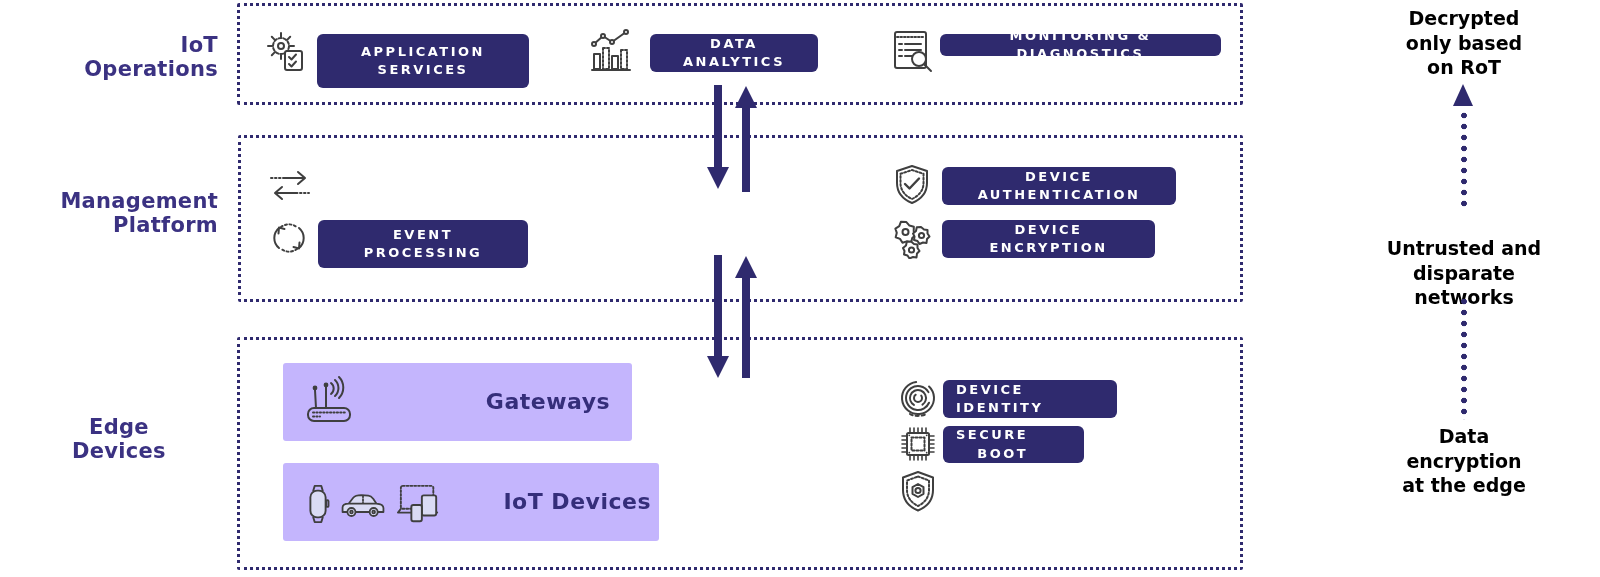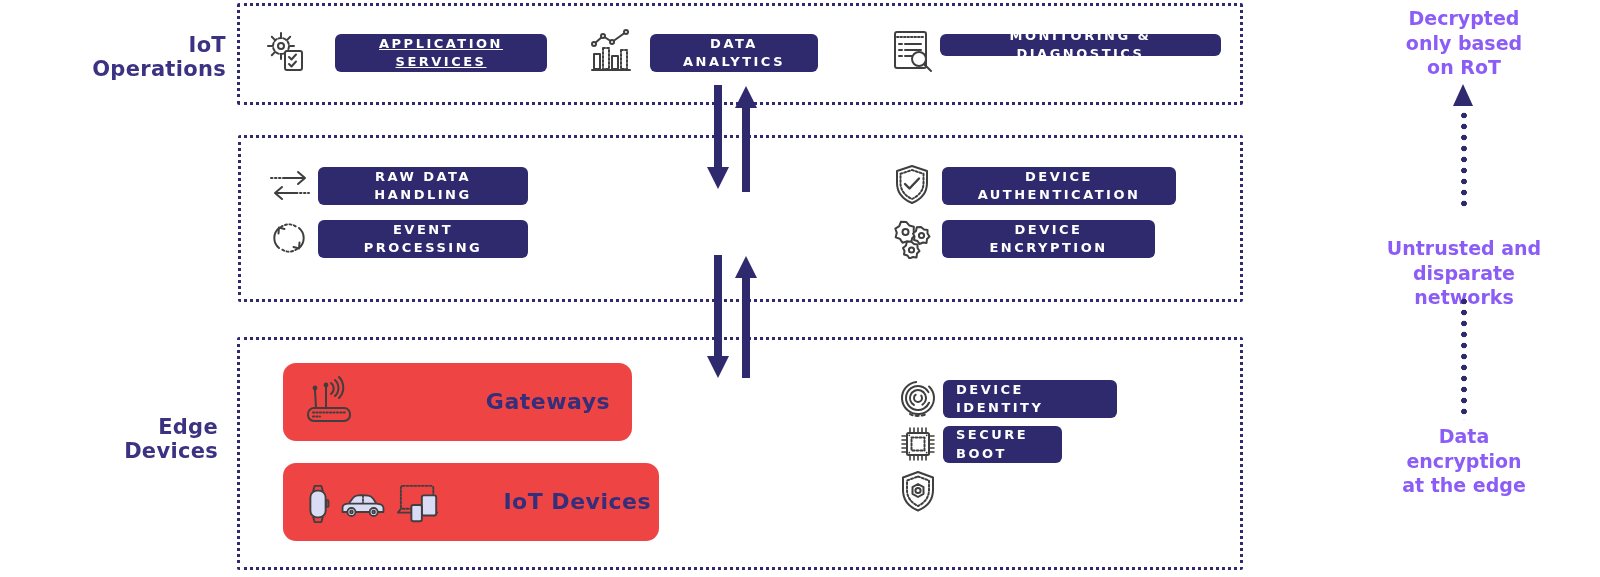--- a/index.html
+++ b/index.html
@@ -7,59 +7,61 @@
           font-family:"DejaVu Sans","Liberation Sans",sans-serif;overflow:hidden;}
   .abs{position:absolute;box-sizing:border-box;}
   .pre{white-space:pre-line;}
   .layer-box{border:3px dotted #2f2a6e;background:#ffffff;border-radius:2px;}
   .side-label{color:#3b3282;font-weight:bold;font-size:21px;line-height:1.12;
               text-align:right;letter-spacing:0.3px;}
   .btn{background:#2f2a6e;color:#ffffff;font-weight:bold;font-size:13px;
        letter-spacing:2.5px;line-height:1.4;border-radius:6px;
        display:flex;align-items:center;justify-content:center;text-align:center;}
   .btn-left{justify-content:flex-start;text-align:left;padding-left:13px;}
-  .panel{background:#ef4444;border-radius:13px;}
+  .panel{background:#c4b5fd;border-radius:3px;}
   .panel-label{color:#352e7a;font-weight:bold;font-size:22px;letter-spacing:0.5px;}
-  .annot{color:#8b5cf6;font-weight:bold;font-size:19px;line-height:1.3;text-align:center;}
+  .annot{color:#000000;font-weight:bold;font-size:19px;line-height:1.3;text-align:center;}
   .shaft{width:8px;background:#2f2a6e;}
   .head-down{width:0;height:0;border-left:11px solid transparent;
              border-right:11px solid transparent;border-top:22px solid #2f2a6e;}
   .head-up{width:0;height:0;border-left:11px solid transparent;
            border-right:11px solid transparent;border-bottom:22px solid #2f2a6e;}
   .dots-v{width:6px;background-image:radial-gradient(circle at 3px 5.5px,#2f2a6e 2.6px,rgba(0,0,0,0) 3.1px);
           background-size:6px 11px;background-repeat:repeat-y;}
   .whitebox{background:#ffffff;display:flex;align-items:center;justify-content:center;}
   .icon svg{display:block;}
   .icon{line-height:0;}
 </style>
 </head>
 <body>
 
 <div class="canvas">
 
-  <div class="abs side-label pre" style="left:28px;top:34px;width:198px;">IoT
+  <div class="abs side-label pre" style="left:20px;top:34px;width:198px;">IoT
 Operations</div>
-  <div class="abs side-label pre" style="left:20px;top:416px;width:198px;">Edge
+  <div class="abs side-label pre" style="left:20px;top:190px;width:198px;">Management
+Platform</div>
+  <div class="abs side-label pre" style="left:20px;top:416px;width:198px;text-align:center;">Edge
 Devices</div>
 
   <div class="abs layer-box" style="left:237px;top:3px;width:1006px;height:102px;"></div>
   <div class="abs layer-box" style="left:238px;top:135px;width:1005px;height:167px;"></div>
   <div class="abs layer-box" style="left:237px;top:337px;width:1006px;height:233px;"></div>
 
   <span class="abs icon" style="left:262px;top:28px;">
     <svg width="48" height="48" viewBox="0 0 48 48" fill="none" stroke="#3f3f3f" stroke-width="2" stroke-linecap="round" stroke-linejoin="round">
       <circle cx="19" cy="18" r="8" stroke-dasharray="3 2"></circle>
       <circle cx="19" cy="18" r="3"></circle>
       <path d="M28,18H32 M25.4,24.4L28.2,27.2 M19,27V31 M12.6,24.4L9.8,27.2 M10,18H6 M12.6,11.6L9.8,8.8 M19,9V5 M25.4,11.6L28.2,8.8"></path>
       <rect x="23" y="23" width="17" height="19" rx="2" fill="#ffffff"></rect>
       <polyline points="27,29 29.5,31.5 34,26.5"></polyline>
       <polyline points="27,36 29.5,38.5 34,33.5"></polyline>
     </svg>
   </span>
-  <div class="abs btn pre" style="left:335px;top:34px;width:212px;height:38px;text-decoration:underline;">APPLICATION
+  <div class="abs btn pre" style="left:317px;top:34px;width:212px;height:54px;">APPLICATION
 SERVICES</div>
 
   <span class="abs icon" style="left:590px;top:29px;">
     <svg width="44" height="44" viewBox="0 0 44 44" fill="none" stroke="#3f3f3f" stroke-width="2" stroke-linecap="round" stroke-linejoin="round">
       <rect x="4" y="25" width="6" height="15"></rect>
       <rect x="13" y="19" width="6" height="21" stroke-dasharray="2 2"></rect>
       <rect x="22" y="27" width="6" height="13"></rect>
       <rect x="31" y="21" width="6" height="19" stroke-dasharray="2 2"></rect>
       <polyline points="4,15 13,7 22,13 36,3"></polyline>
       <circle cx="4" cy="15" r="2" fill="#ffffff"></circle>
@@ -92,34 +94,32 @@
   <span class="abs icon" style="left:267px;top:166px;">
     <svg width="46" height="38" viewBox="0 0 46 38" fill="none" stroke="#3f3f3f" stroke-width="2" stroke-linecap="round" stroke-linejoin="round">
       <line x1="4" y1="12" x2="17" y2="12" stroke-dasharray="1.5 2.5"></line>
       <line x1="17" y1="12" x2="37" y2="12"></line>
       <polyline points="31,6 38,12 31,18"></polyline>
       <line x1="9" y1="27" x2="29" y2="27"></line>
       <polyline points="15,21 8,27 15,33"></polyline>
       <line x1="29" y1="27" x2="42" y2="27" stroke-dasharray="1.5 2.5"></line>
     </svg>
   </span>
-  <div class="abs btn pre" style="left:318px;top:167px;width:210px;height:38px;">RAW DATA
-HANDLING</div>
 
   <span class="abs icon" style="left:269px;top:218px;">
     <svg width="40" height="40" viewBox="0 0 40 40" fill="none" stroke="#3f3f3f" stroke-width="2" stroke-linecap="round" stroke-linejoin="round">
       <path d="M12,9 A13,13 0 0 1 27,8.5" stroke-dasharray="2 2.5"></path>
       <path d="M30,10 A13,13 0 0 1 30,30"></path>
       <polyline points="30.5,24.5 30,30.5 24.5,29"></polyline>
       <path d="M28,31 A13,13 0 0 1 13,31.5" stroke-dasharray="2 2.5"></path>
       <path d="M10,30 A13,13 0 0 1 10,10"></path>
       <polyline points="9.5,15.5 10,9.5 15.5,11"></polyline>
     </svg>
   </span>
-  <div class="abs btn pre" style="left:318px;top:220px;width:210px;height:38px;">EVENT
+  <div class="abs btn pre" style="left:318px;top:220px;width:210px;height:48px;">EVENT
 PROCESSING</div>
 
   <span class="abs icon" style="left:892px;top:164px;">
     <svg width="40" height="42" viewBox="0 0 40 42" fill="none" stroke="#3f3f3f" stroke-width="2" stroke-linecap="round" stroke-linejoin="round">
       <path d="M20,2 L35,7 V19 C35,29 28.5,35.5 20,39 C11.5,35.5 5,29 5,19 V7 Z" fill="#ffffff"></path>
       <path d="M20,6 L31.5,9.8 V19 C31.5,26.5 26.8,31.8 20,35 C13.2,31.8 8.5,26.5 8.5,19 V9.8 Z" stroke-dasharray="2 2"></path>
       <polyline points="13,20 17.5,24.5 27,14.5" stroke-width="2.4"></polyline>
     </svg>
   </span>
   <div class="abs btn pre" style="left:942px;top:167px;width:234px;height:38px;">DEVICE
@@ -203,21 +203,21 @@
     <svg width="40" height="40" viewBox="0 0 40 40" fill="none" stroke="#3f3f3f" stroke-width="2" stroke-linecap="round" stroke-linejoin="round">
       <rect x="9" y="9" width="22" height="22" rx="1.5" fill="#ffffff"></rect>
       <rect x="13.5" y="13.5" width="13" height="13" stroke-dasharray="2 2"></rect>
       <path d="M12,9V4 M16,9V4 M20,9V4 M24,9V4 M28,9V4 M12,31V36 M16,31V36 M20,31V36 M24,31V36 M28,31V36 M9,12H4 M9,16H4 M9,20H4 M9,24H4 M9,28H4 M31,12H36 M31,16H36 M31,20H36 M31,24H36 M31,28H36" stroke-width="1.6"></path>
       <circle cx="11.3" cy="11.3" r="0.9" fill="#3f3f3f" stroke="none"></circle>
       <circle cx="28.7" cy="11.3" r="0.9" fill="#3f3f3f" stroke="none"></circle>
       <circle cx="11.3" cy="28.7" r="0.9" fill="#3f3f3f" stroke="none"></circle>
       <circle cx="28.7" cy="28.7" r="0.9" fill="#3f3f3f" stroke="none"></circle>
     </svg>
   </span>
-  <div class="abs btn btn-left pre" style="left:943px;top:426px;width:119px;height:37px;">SECURE
+  <div class="abs btn btn-left pre" style="left:943px;top:426px;width:141px;height:37px;text-align:right;">SECURE
 BOOT</div>
 
   <span class="abs icon" style="left:897px;top:470px;">
     <svg width="42" height="44" viewBox="0 0 42 44" fill="none" stroke="#3f3f3f" stroke-width="2" stroke-linecap="round" stroke-linejoin="round">
       <path d="M21,2 L36,7.5 V20 C36,30 29.5,37 21,40.5 C12.5,37 6,30 6,20 V7.5 Z" fill="#ffffff"></path>
       <path d="M21,6.5 L32,10.5 V20 C32,27.5 27.5,32.8 21,36 C14.5,32.8 10,27.5 10,20 V10.5 Z" stroke-dasharray="2 2"></path>
       <polygon points="21,14 26.5,17.2 26.5,23.8 21,27 15.5,23.8 15.5,17.2"></polygon>
       <circle cx="21" cy="20.5" r="2.6"></circle>
     </svg>
   </span>

